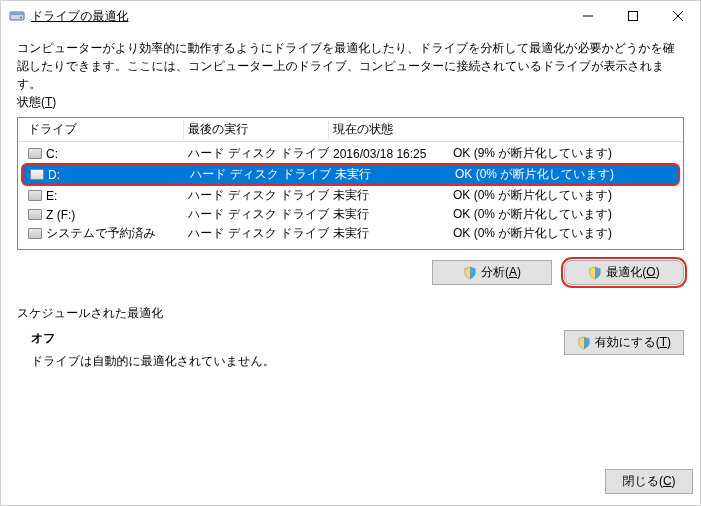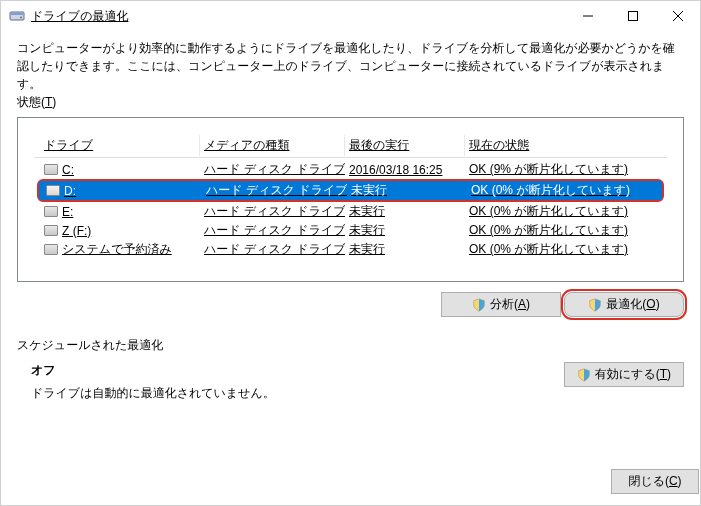--- a/index.html
+++ b/index.html
@@ -48,23 +48,22 @@
     line-height: 1.5;
     margin-bottom: 1px;
   }
   .section-label {
     font-size: 12px;
     margin-bottom: 6px;
   }
   .section-label .u { text-decoration: underline; }
   .drive-box {
     border: 1px solid #828790;
-    padding: 16px;
+    padding: 0;
     margin-bottom: 10px;
-    text-decoration: underline;
   }
   .grid-header, .grid-row {
     display: grid;
     grid-template-columns: 160px 145px 120px 1fr;
     align-items: center;
     padding: 0 6px;
   }
   .grid-header {
     height: 24px;
     font-size: 12px;
@@ -107,21 +106,21 @@
     border-radius: 1px;
     position: relative;
     flex-shrink: 0;
   }
   .drive-icon.sel {
     background: linear-gradient(to bottom, #f5f5f5, #d8d8d8);
   }
   .buttons-right {
     display: flex;
     justify-content: flex-end;
-    gap: 3px;
+    gap: 12px;
     margin-bottom: 20px;
   }
   .btn {
     min-width: 120px;
     height: 25px;
     padding: 0 12px;
     background: #e1e1e1;
     border: 1px solid #adadad;
     font-size: 12px;
     font-family: inherit;
@@ -148,21 +147,21 @@
     align-items: flex-start;
     justify-content: space-between;
     padding: 0 0 0 14px;
     margin-top: 8px;
   }
   .sched-body .left .l1 { font-weight: bold; margin-bottom: 6px; }
   .sched-body .left .l2 { font-size: 12px; }
   .bottom-bar {
     position: absolute;
     bottom: 12px;
-    right: 2px;
+    right: 8px;
   }
   .btn.small { min-width: 88px; }
 </style>
 </head>
 <body>
 
 <div class="titlebar">
   <span class="app-icon">
     <svg viewBox="0 0 16 16" width="16" height="16">
       <rect x="1" y="4" width="14" height="8" rx="1" fill="#d0d6e4" stroke="#5a6b9a"></rect>
@@ -193,21 +192,20 @@
 
   <div class="desc">コンピューターがより効率的に動作するようにドライブを最適化したり、ドライブを分析して最適化が必要かどうかを確認したりできます。ここには、コンピューター上のドライブ、コンピューターに接続されているドライブが表示されます。</div>
 
   <div class="section-label">
     <span>状態(</span><span class="u">T</span><span>)</span>
   </div>
 
   <div class="drive-box">
     <div class="grid-header">
       <div class="hcell">ドライブ</div>
-      <div class="hcell">メディアの種類</div>
       <div class="hcell">最後の実行</div>
       <div class="hcell">現在の状態</div>
     </div>
     <div class="grid-body" id="grid-body">
         <div class="grid-row">
           <div class="cell drive">
             <span class="drive-icon"></span>
             <span>C:</span>
           </div>
           <div class="cell">ハード ディスク ドライブ</div>

